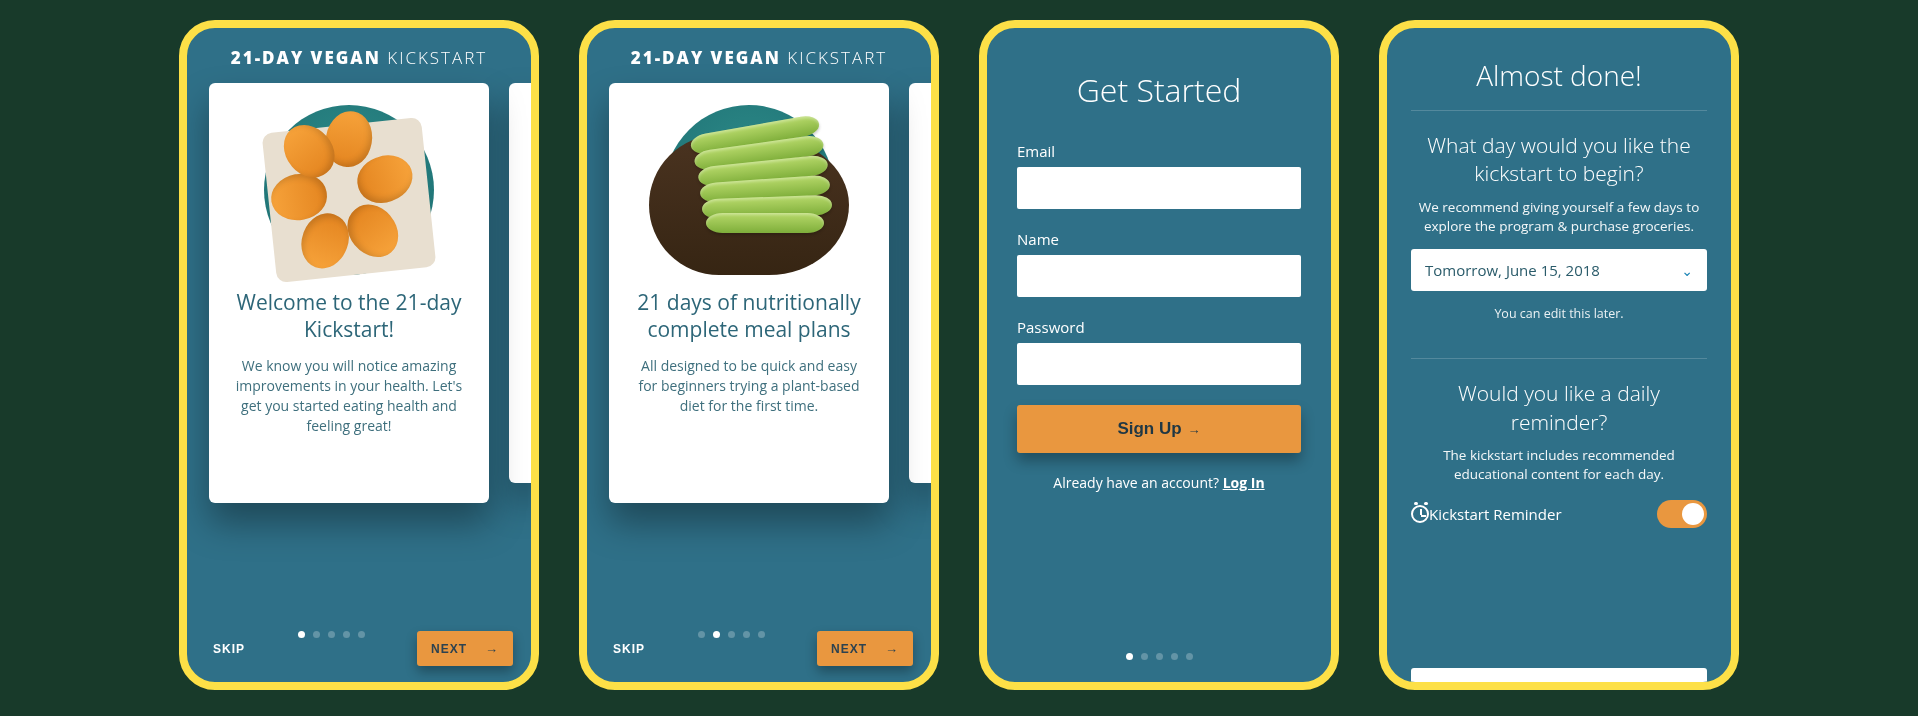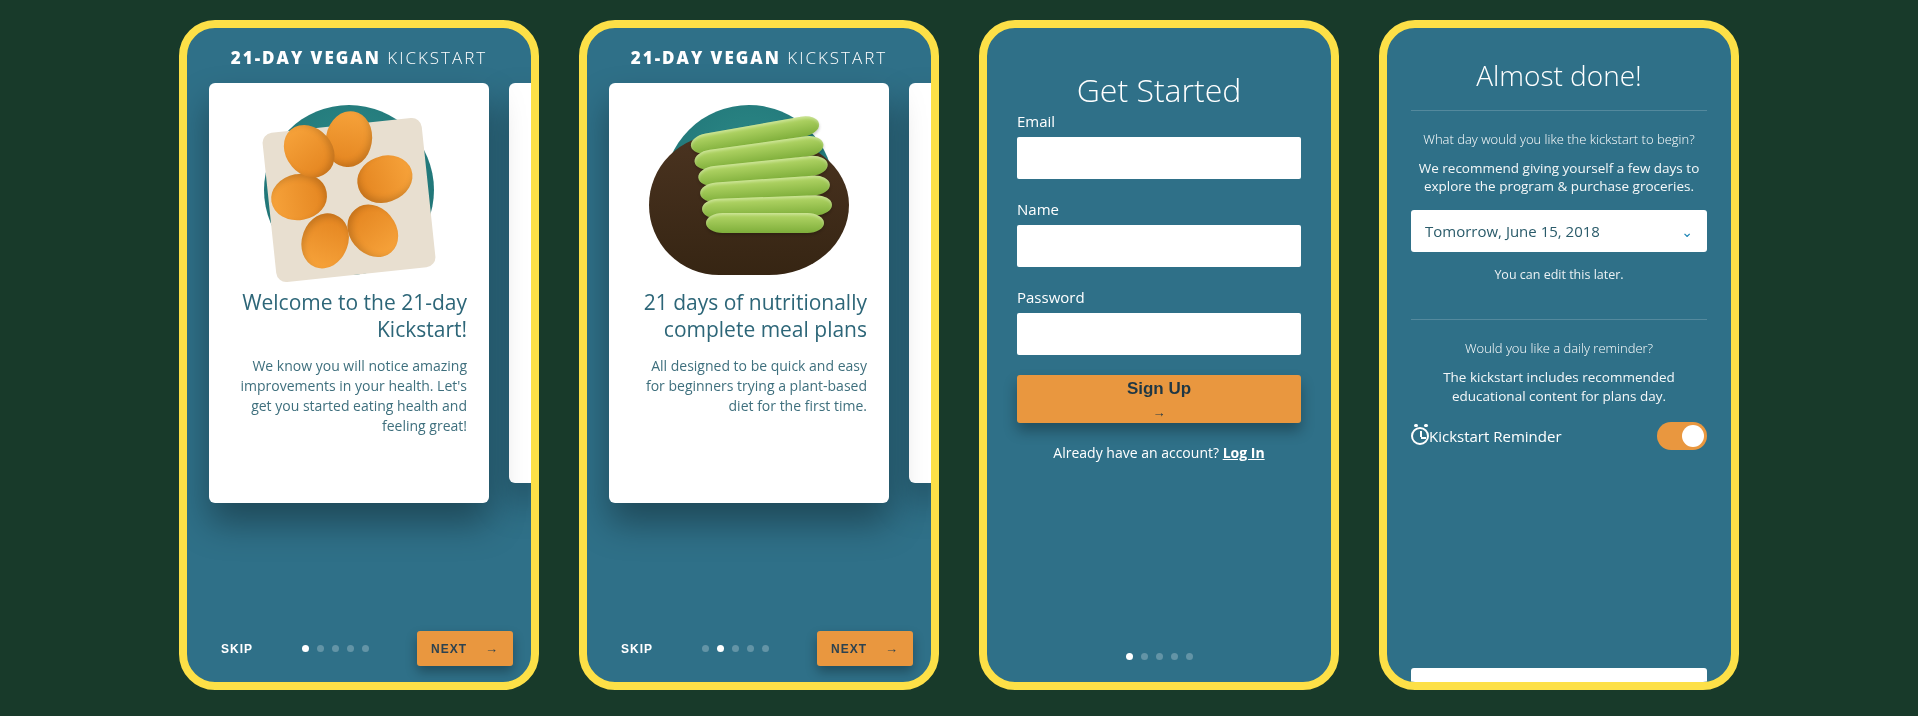--- a/index.html
+++ b/index.html
@@ -39,21 +39,21 @@
   .card {
     position: absolute;
     left: 22px;
     top: 0;
     width: 280px;
     height: 420px;
     background: #fff;
     border-radius: 6px;
     box-shadow: 0 20px 35px rgba(0,0,0,0.35);
     color: #2a5b6a;
-    text-align: right;
+    text-align: center;
     padding: 22px 22px 18px;
   }
   .card-peek {
     position: absolute;
     right: -6px;
     top: 0;
     width: 28px;
     height: 400px;
     background: #fff;
     border-radius: 6px 0 0 6px;
@@ -111,25 +111,24 @@
     margin-bottom: 12px;
   }
   .card p {
     font-size: 14px;
     color: #3e6f7d;
     line-height: 1.45;
   }
   .bottom-bar {
     position: absolute;
     bottom: 16px;
-    left: 16px;
+    left: 8px;
     right: 0;
     padding: 0 18px;
     display: flex;
-    align-items: center;
     justify-content: space-between;
   }
   .skip {
     font-size: 12px;
     font-weight: 700;
     letter-spacing: 1px;
     cursor: pointer;
     background: none; border: none; color: #fff;
   }
   .dots { display: flex; gap: 8px; }
@@ -147,47 +146,46 @@
     cursor: pointer;
     display: flex;
     align-items: center;
     gap: 18px;
     box-shadow: 0 6px 12px rgba(0,0,0,.3);
   }
   .arrow { font-size: 13px; }
 
   
   .s3 { padding: 40px 30px 0; }
-  .s3 h1 { font-weight: 300; font-size: 32px; text-align: center; }
+  .s3 h1 { font-weight: 300; font-size: 32px; text-align: center; margin-bottom: 30px; }
   .field { margin-bottom: 20px; }
   .field label { display: block; font-size: 15px; margin-bottom: 6px; }
   .field input {
     width: 100%; height: 42px; border: none; border-radius: 2px;
     background: #fff; padding: 0 10px; font-size: 15px;
   }
   .signup-btn {
     width: 100%; height: 48px; background: #e9973f; color: #1f3744;
     border: none; border-radius: 3px; font-size: 17px; font-weight: 600;
     margin-top: 16px; cursor: pointer;
     display: flex; align-items: center; justify-content: center; gap: 6px;
     box-shadow: 0 8px 14px rgba(0,0,0,.3);
-    flex-direction: column;
   }
   .login-line { text-align: center; font-size: 14px; margin-top: 20px; }
   .login-line a { color: #fff; text-decoration: underline; font-weight: bold; }
   .dots-center {
     position: absolute; bottom: 22px; left: 0; right: 0;
     display: flex; justify-content: center; gap: 8px;
   }
 
   
   .s4 { padding: 28px 24px 0; }
   .s4 h1 { font-weight: 300; font-size: 28px; text-align: center; margin-bottom: 16px; }
   .divider { border: none; border-top: 1px solid rgba(255,255,255,.18); margin: 0 0 20px; }
-  .q { font-size: 13px; font-weight: 300; text-align: center; line-height: 1.35; margin-bottom: 10px; }
+  .q { font-size: 21px; font-weight: 300; text-align: center; line-height: 1.35; margin-bottom: 10px; }
   .hint { font-size: 13.5px; text-align: center; line-height: 1.4; margin-bottom: 14px; opacity: .95; }
   .select {
     background: #fff; border-radius: 3px; height: 42px;
     display: flex; align-items: center; justify-content: space-between;
     padding: 0 14px; color: #2a5b6a; font-size: 15px; cursor: pointer;
     margin-bottom: 14px;
   }
   .chev { color: #1f86b6; font-size: 14px; }
   .note { text-align: center; font-size: 12.5px; opacity: .9; margin-bottom: 36px; }
   .toggle-row { display: flex; align-items: center; justify-content: space-between; margin-top: 16px; }
@@ -325,21 +323,21 @@
     <hr class="divider">
     <div class="q">What day would you like the kickstart to begin?</div>
     <div class="hint">We recommend giving yourself a few days to explore the program &amp; purchase groceries.</div>
     <div class="select">
       <span>Tomorrow, June 15, 2018</span>
       <span class="chev">⌄</span>
     </div>
     <div class="note">You can edit this later.</div>
     <hr class="divider">
     <div class="q">Would you like a daily reminder?</div>
-    <div class="hint">The kickstart includes recommended educational content for plans day.</div>
+    <div class="hint">The kickstart includes recommended educational content for each day.</div>
     <div class="toggle-row">
       <div class="toggle-label">
         <span class="alarm-icon">
             <span class="alarm-ears"></span>
           </span>
         <span>Kickstart Reminder</span>
       </div>
       <div class="toggle">
         <div class="knob"></div>
       </div>

